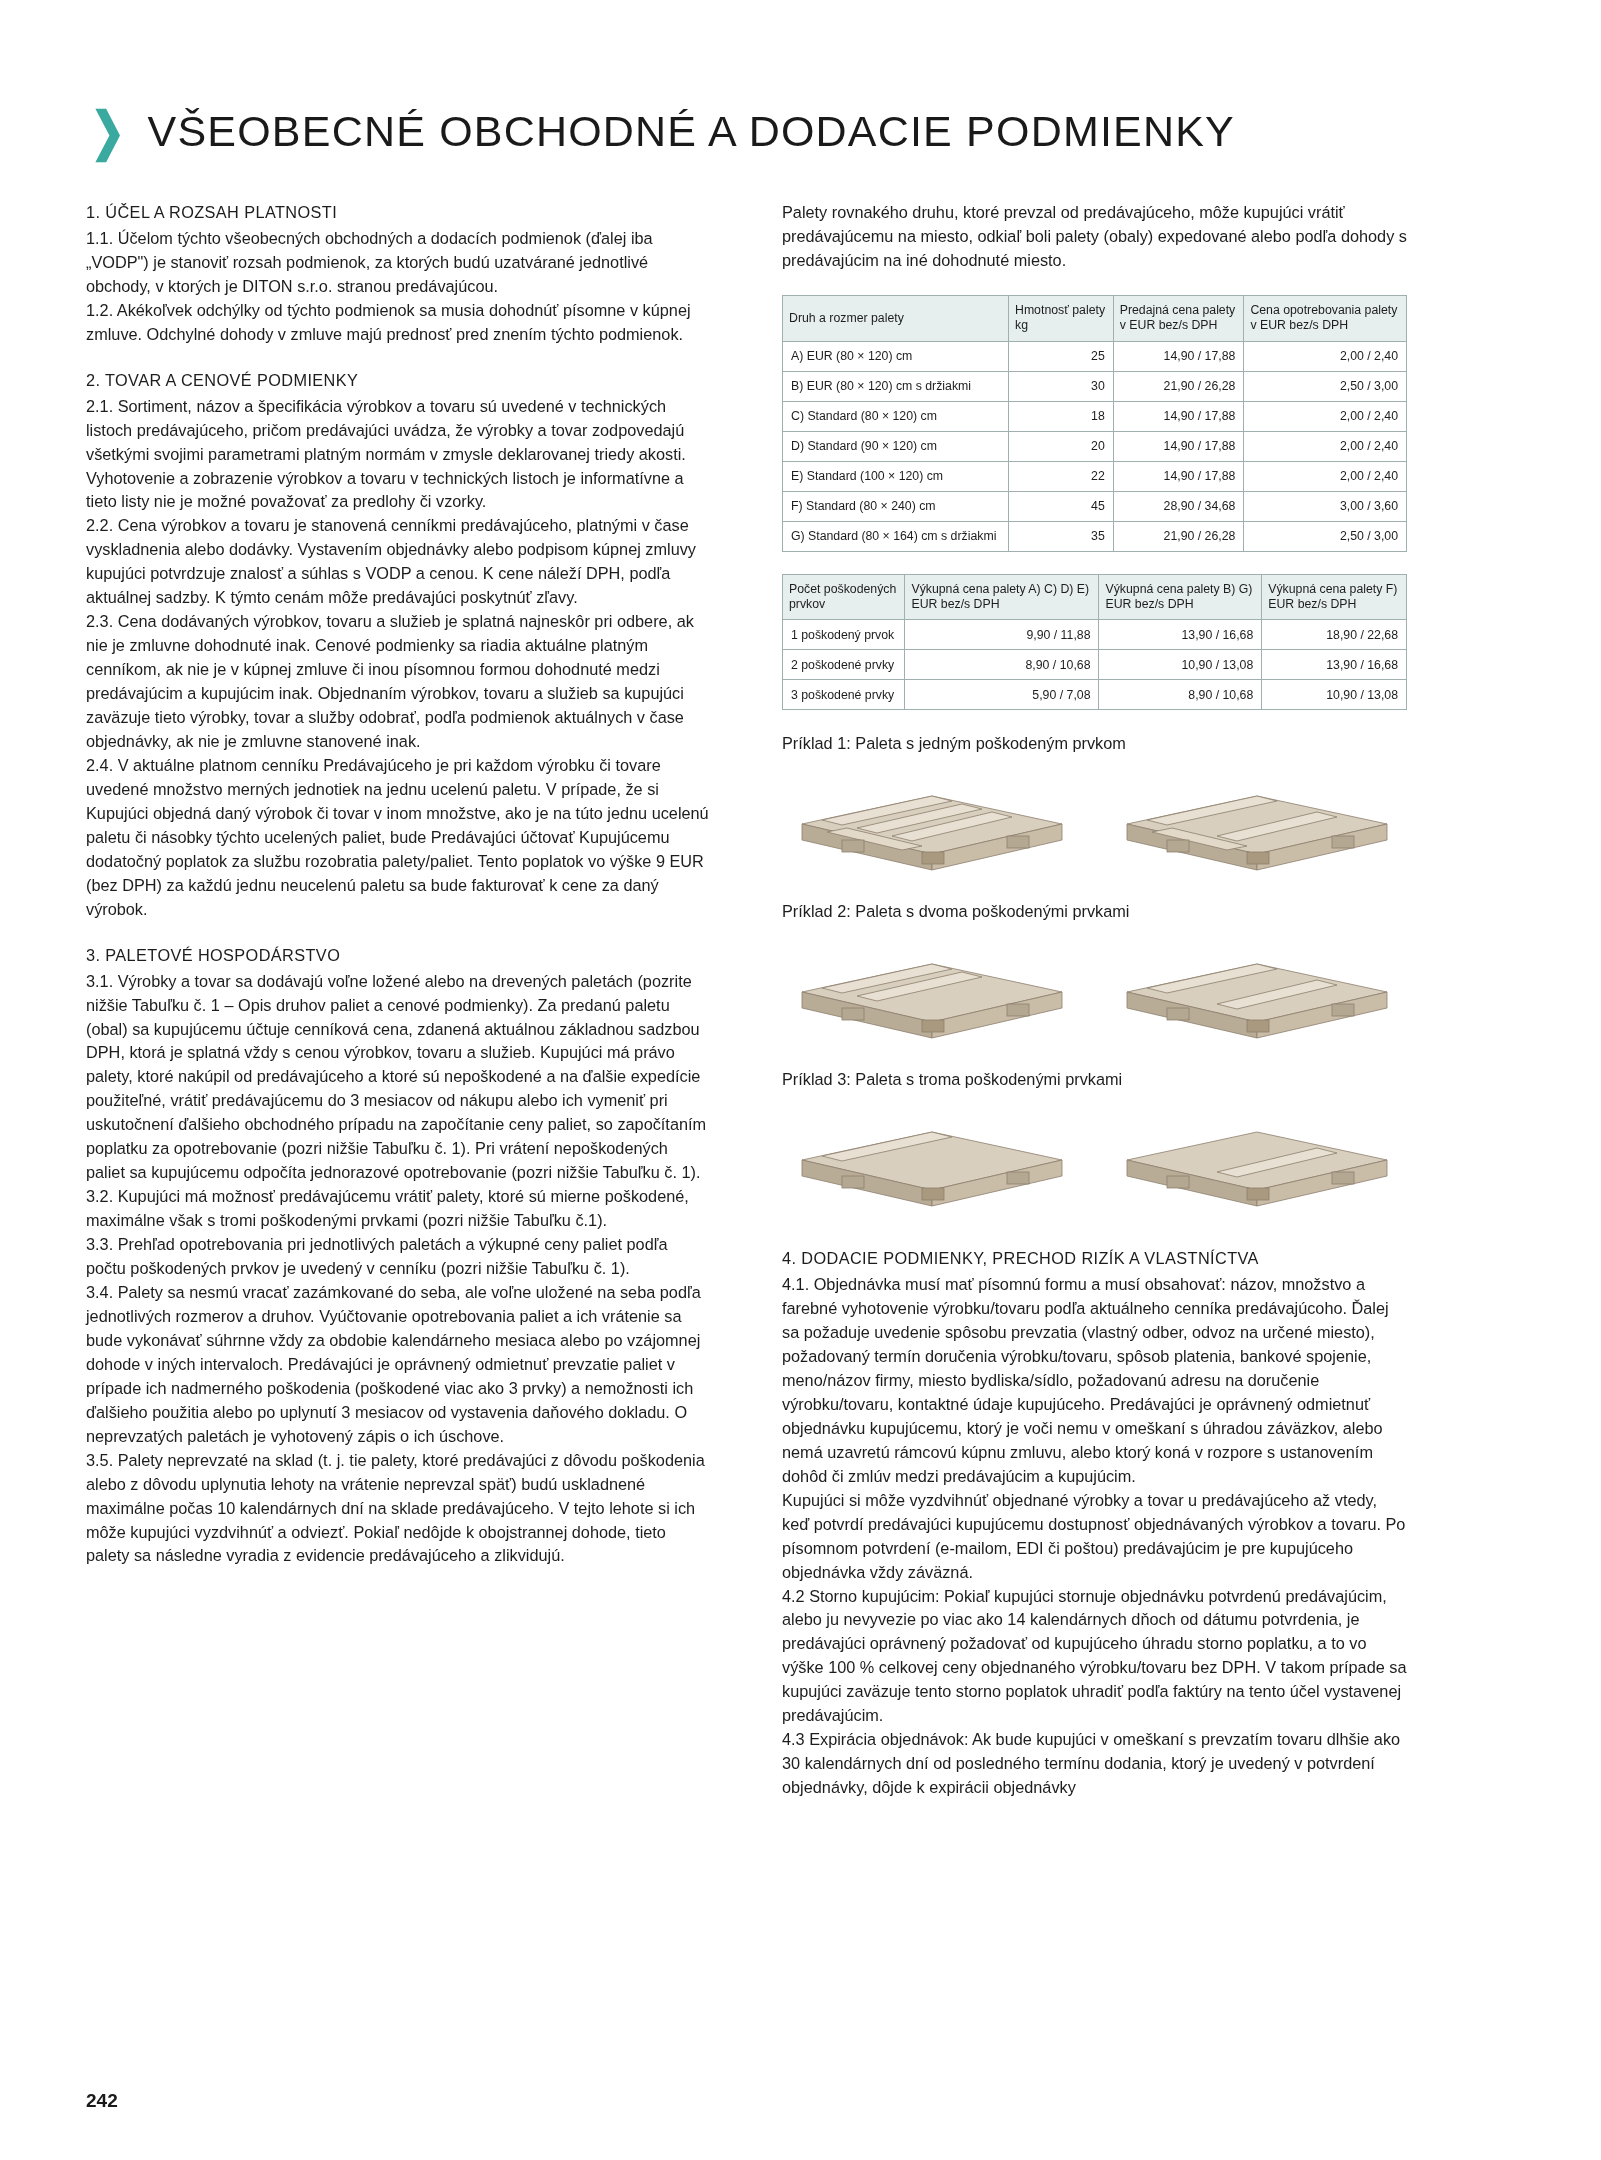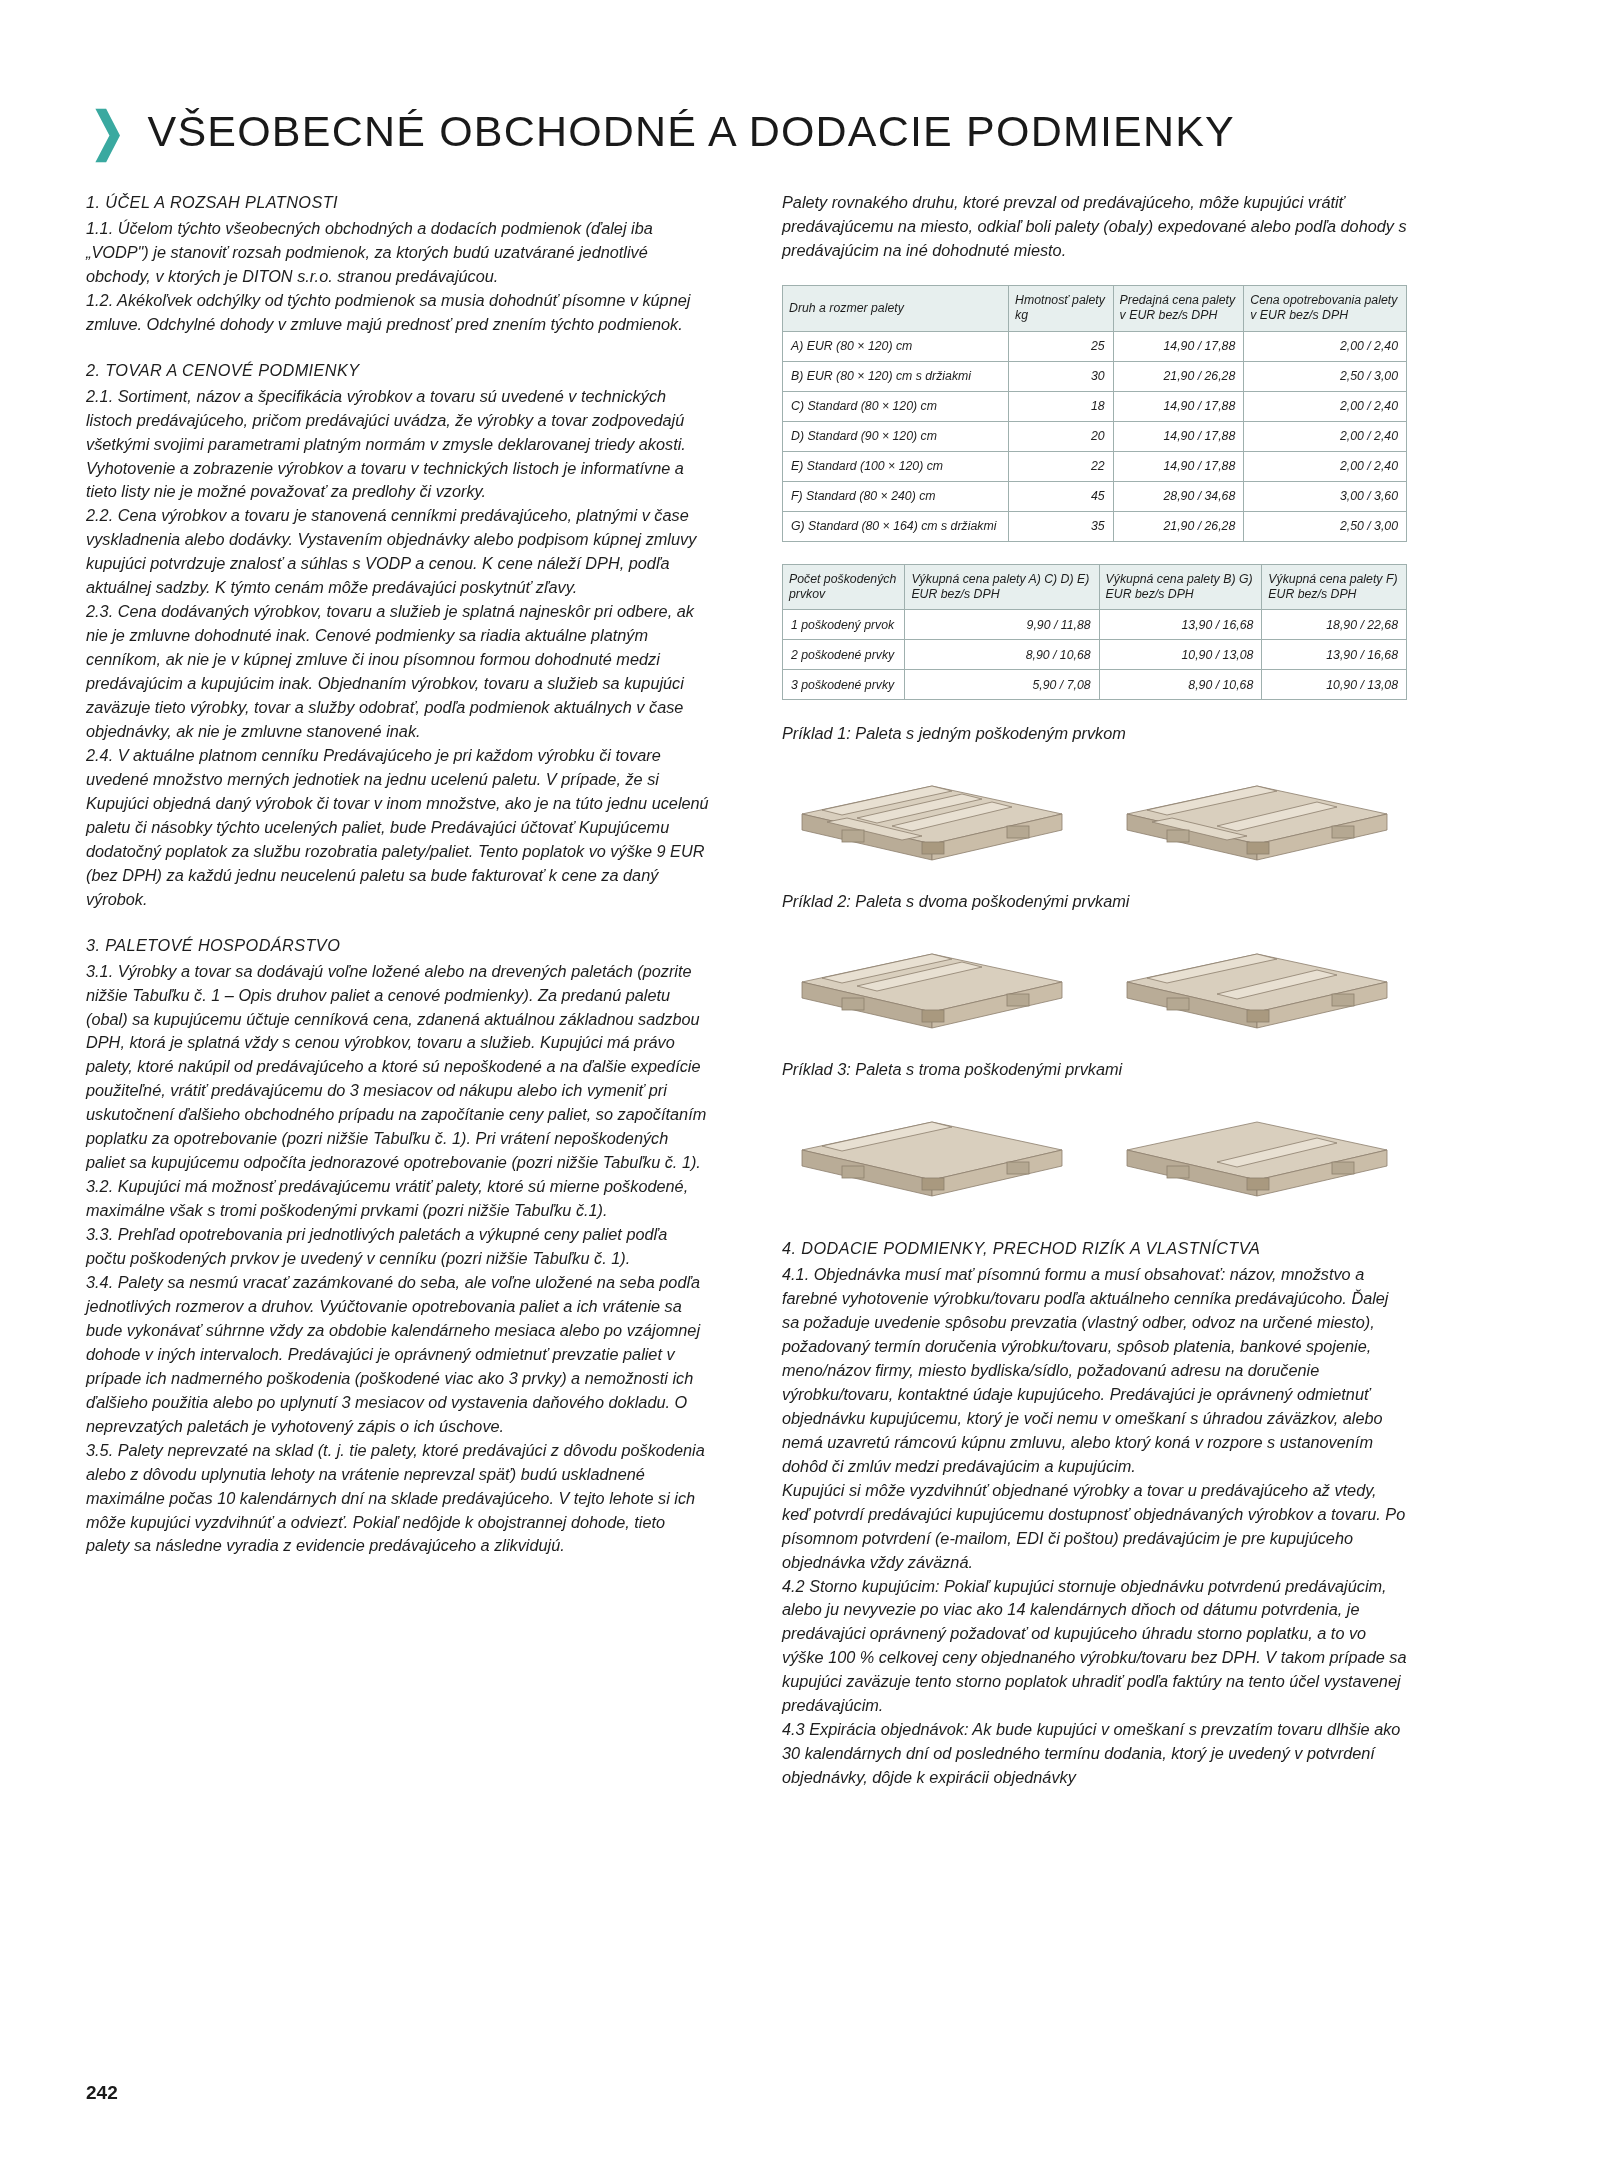--- a/index.html
+++ b/index.html
@@ -42,27 +42,26 @@
     font-size: 43px;
     letter-spacing: 1.2px;
     color: #1a1a1a;
     font-weight: normal;
     white-space: nowrap;
   }
 
   
   .col {
     position: absolute;
-    top: 191px;
+    top: 201px;
     width: 625px;
     font-size: 16.3px;
     line-height: 1.47;
     color: #1d1d1d;
     text-align: left;
-    font-style: italic;
   }
   .col-left { left: 86px; }
   .col-right { left: 782px; }
 
   .sect-title {
     margin: 0 0 2px 0;
     font-size: 16.3px;
     letter-spacing: 0.4px;
   }
   p.para {
@@ -110,21 +109,21 @@
   }
   .pallet-img {
     width: 300px;
     height: 108px;
   }
 
   
   .folio {
     position: absolute;
     left: 86px;
-    bottom: 56px;
+    bottom: 48px;
     font-size: 19px;
     font-weight: bold;
     color: #1a1a1a;
   }
 </style>
 </head>
 <body>
 
 <div class="page">
 

